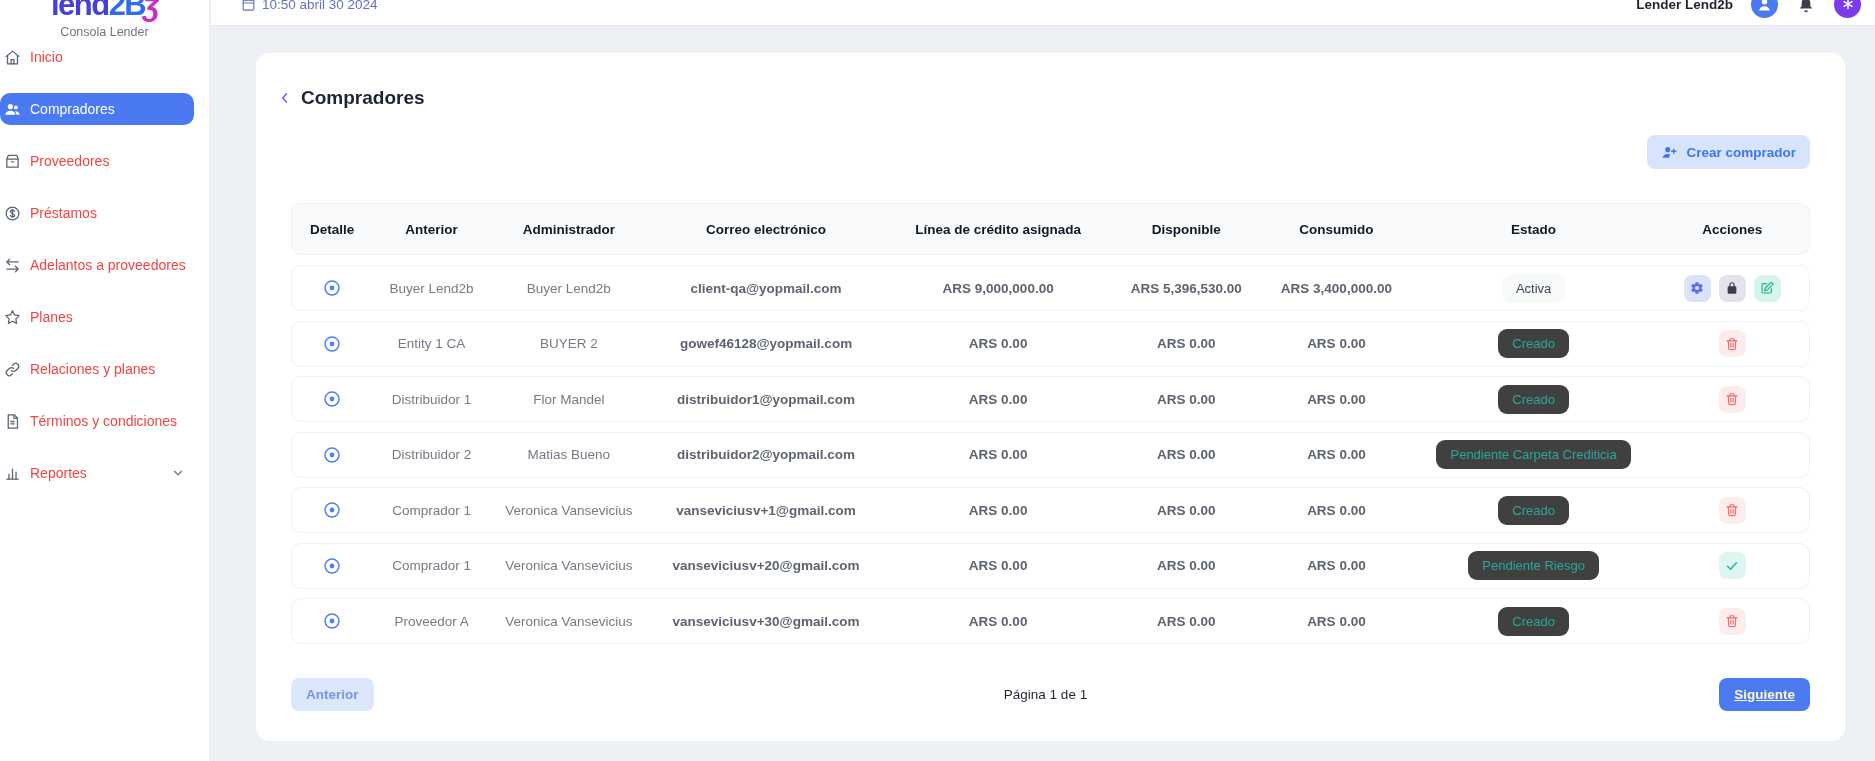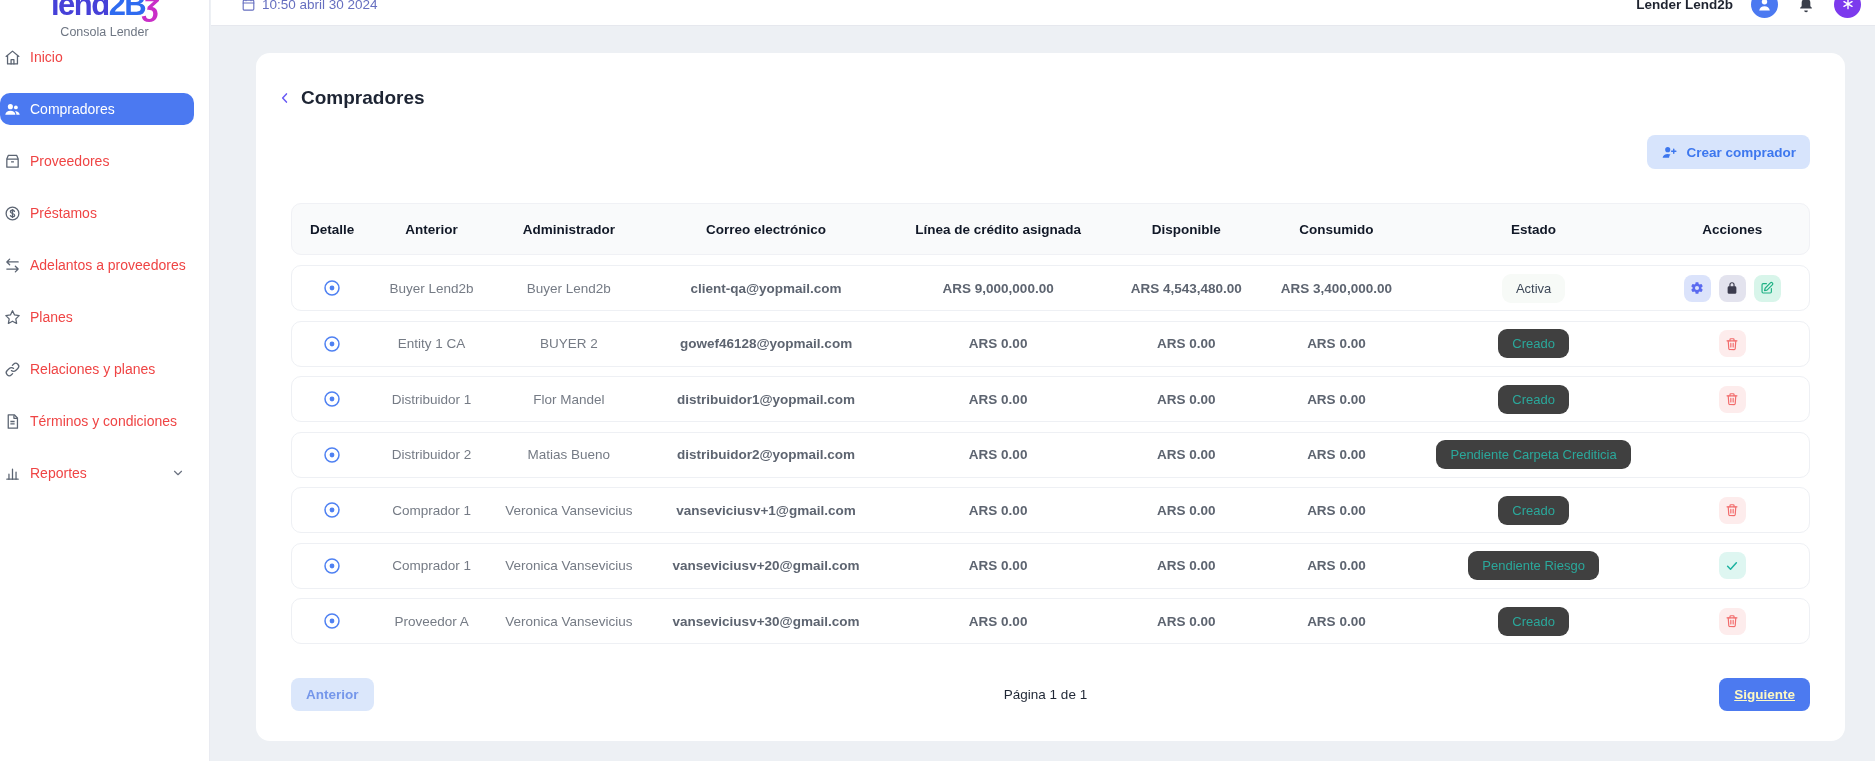--- a/index.html
+++ b/index.html
@@ -280,21 +280,21 @@
               <div class="cell">
                 <button class="eye-btn"><svg viewBox="0 0 24 24" fill="none" stroke="currentColor" stroke-width="2">
                     <circle cx="12" cy="12" r="9.3"></circle>
                     <circle cx="12" cy="12" r="3.2" fill="currentColor" stroke="none"></circle>
                   </svg></button>
               </div>
               <div class="cell">Buyer Lend2b</div>
               <div class="cell">Buyer Lend2b</div>
               <div class="cell strong">client-qa@yopmail.com</div>
               <div class="cell strong">ARS 9,000,000.00</div>
-              <div class="cell strong">ARS 4,543,480.00</div>
+              <div class="cell strong">ARS 5,396,530.00</div>
               <div class="cell strong">ARS 3,400,000.00</div>
               <div class="cell"><span class="badge badge-subtle">Activa</span></div>
               <div class="cell">
                 <div class="actions">
                   <button class="chip chip-gear">
                     <svg viewBox="0 0 24 24" fill="currentColor">
                       <path d="M19.43 12.98c.04-.32.07-.64.07-.98s-.03-.66-.07-.98l2.11-1.65a.5.5 0 00.12-.64l-2-3.46a.5.5 0 00-.61-.22l-2.49 1a7.03 7.03 0 00-1.69-.98l-.38-2.65A.5.5 0 0014 2h-4a.5.5 0 00-.49.42l-.38 2.65c-.61.25-1.17.59-1.69.98l-2.49-1a.5.5 0 00-.61.22l-2 3.46a.5.5 0 00.12.64l2.11 1.65c-.04.32-.07.65-.07.98s.03.66.07.98l-2.11 1.65a.5.5 0 00-.12.64l2 3.46c.14.24.42.34.61.22l2.49-1c.52.39 1.08.73 1.69.98l.38 2.65c.05.24.25.42.49.42h4c.24 0 .44-.18.49-.42l.38-2.65a7.03 7.03 0 001.69-.98l2.49 1c.23.09.47 0 .61-.22l2-3.46a.5.5 0 00-.12-.64l-2.11-1.65zM12 15.5a3.5 3.5 0 110-7 3.5 3.5 0 010 7z"></path>
                     </svg>
                   </button>
                   <button class="chip chip-lock">

